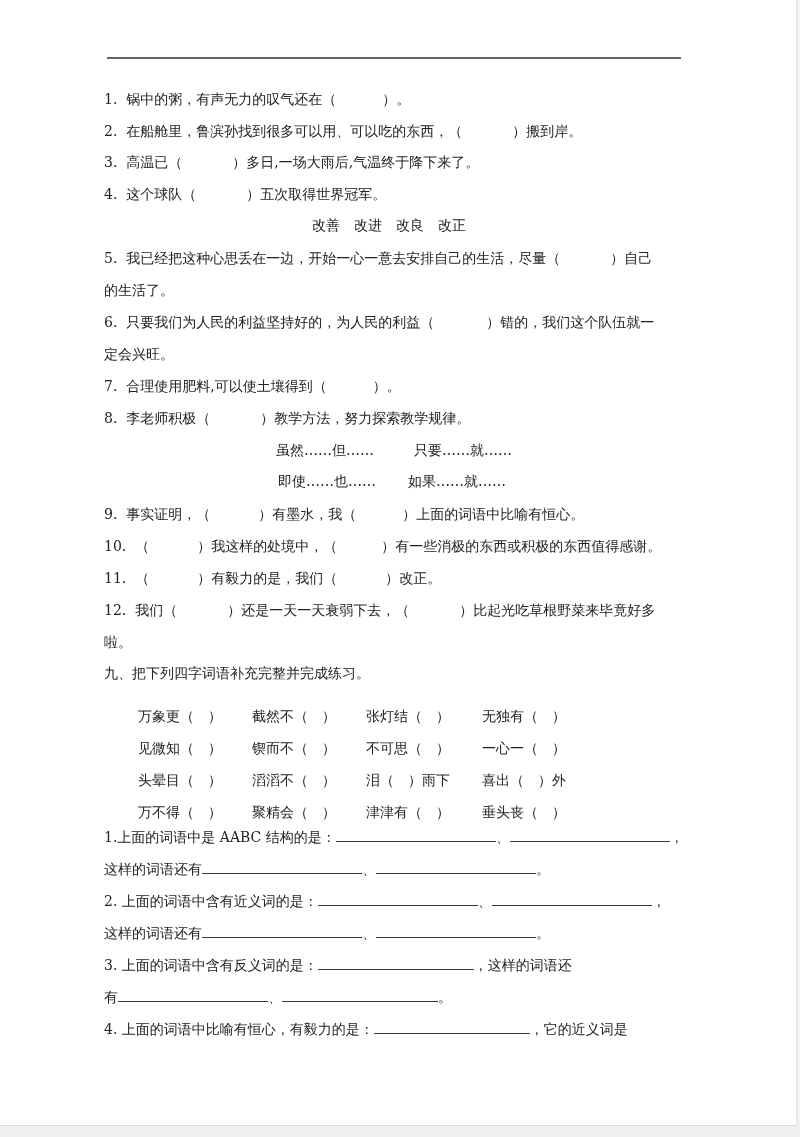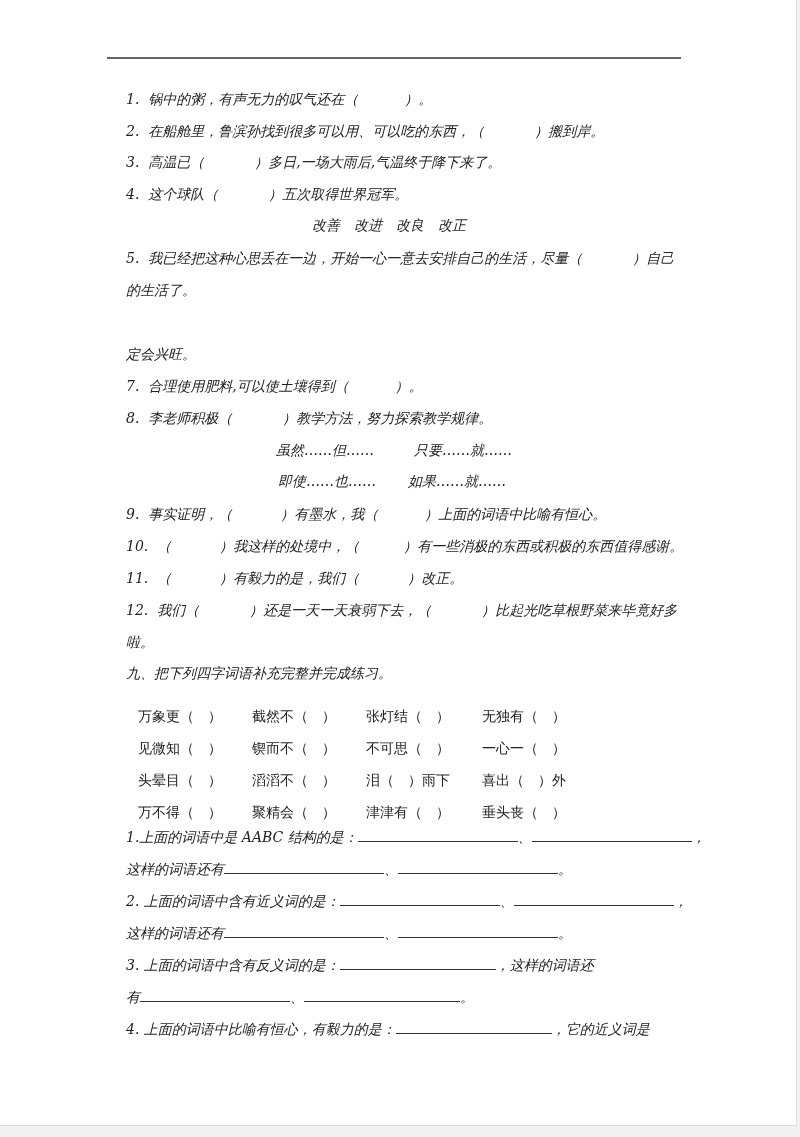--- a/index.html
+++ b/index.html
@@ -1,22 +1,22 @@
 <!DOCTYPE html>
 <html><head>
 <meta charset="utf-8">
 <style>
   html, body { margin:0; padding:0; }
   body { width:800px; height:1137px; background:#f0f0f0; position:relative; overflow:hidden;
          font-family:"DejaVu Serif","Liberation Serif",serif; color:#222; }
   .page { position:absolute; left:0; top:0; width:796px; height:1125px; background:#fff;
           border-right:1px solid #e2e2e2; border-bottom:1px solid #dcdcdc; }
   .rule { position:absolute; left:107px; top:57px; width:574px; height:2px; background:#666; }
-  .ln { position:absolute; left:126px; font-size:14px; line-height:18px; white-space:nowrap;font-style:italic; }
-  .ctr { position:absolute; font-size:14px; line-height:18px; white-space:nowrap;font-style:italic; }
+  .ln { position:absolute; left:104px; font-size:14px; line-height:18px; white-space:nowrap; }
+  .ctr { position:absolute; font-size:14px; line-height:18px; white-space:nowrap; }
   .blank { display:inline-block; }
   .grid { position:absolute; left:138px; top:694px; width:460px;margin-top:13px; }
   .grow { position:relative; height:32px; }
   .cell { position:absolute; top:0; font-size:14px; line-height:18px; white-space:nowrap; }
   .u { display:inline-block; border-bottom:1px solid #333; height:14px; vertical-align:baseline; }
   .wm { position:absolute; left:372px; top:990px; font-family:"DejaVu Sans","Liberation Sans",sans-serif;
         font-weight:bold; font-size:84px; color:#e4e4e4; letter-spacing:-2px; line-height:84px; }
 </style>
 </head>
 <body>
@@ -36,20 +36,23 @@
   <div class="ln" style="top:185px">
     <span>4.</span>&nbsp;&nbsp;<span>这个球队（</span><span class="blank" style="width:50px"></span><span>）五次取得世界冠军。</span>
   </div>
 
   <div class="ctr" style="left:312px; top:216px">改善　改进　改良　改正</div>
 
   <div class="ln" style="top:249px">
     <span>5.</span>&nbsp;&nbsp;<span>我已经把这种心思丢在一边，开始一心一意去安排自己的生活，尽量（</span><span class="blank" style="width:50px"></span><span>）自己</span>
   </div>
   <div class="ln" style="top:281px">的生活了。</div>
+  <div class="ln" style="top:313px">
+    <span>6.</span>&nbsp;&nbsp;<span>只要我们为人民的利益坚持好的，为人民的利益（</span><span class="blank" style="width:52px"></span><span>）错的，我们这个队伍就一</span>
+  </div>
   <div class="ln" style="top:345px">定会兴旺。</div>
   <div class="ln" style="top:377px">
     <span>7.</span>&nbsp;&nbsp;<span>合理使用肥料,可以使土壤得到（</span><span class="blank" style="width:46px"></span><span>）。</span>
   </div>
   <div class="ln" style="top:409px">
     <span>8.</span>&nbsp;&nbsp;<span>李老师积极（</span><span class="blank" style="width:50px"></span><span>）教学方法，努力探索教学规律。</span>
   </div>
 
   <div class="ctr" style="left:276px; top:441px">虽然……但……</div>
   <div class="ctr" style="left:414px; top:441px">只要……就……</div>

